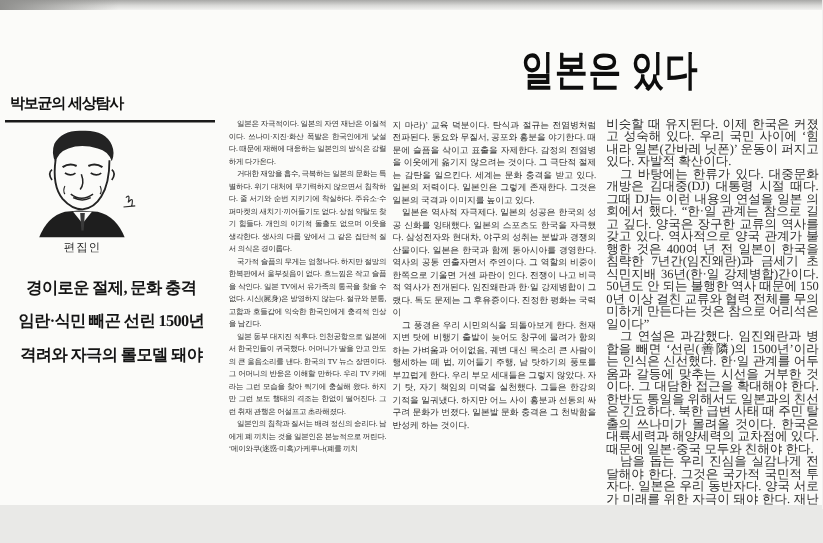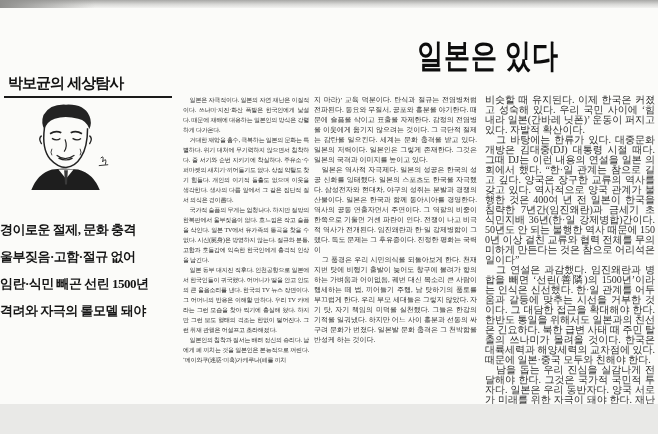--- a/index.html
+++ b/index.html
@@ -22,37 +22,37 @@
   .headline{
     position:absolute;left:318px;top:13px;width:340px;height:46px;
     text-align:center;font-weight:700;font-size:31px;color:#0d0d0d;
     letter-spacing:1px;transform:scale(.84,1.08);transform-origin:50% 0;
     white-space:nowrap;
   }
   
   .side-header{
     position:absolute;left:8px;top:74px;width:166px;height:20px;
     font-family:"Liberation Sans","DejaVu Sans",sans-serif;
-    font-weight:700;font-size:15px;letter-spacing:-1px;color:#111;
+    font-weight:700;font-size:12px;letter-spacing:-1px;color:#111;
     white-space:nowrap;
   }
   .side-rule{
     position:absolute;left:4px;top:96px;width:168px;height:2px;background:#1a1a1a;
   }
   .portrait{
     position:absolute;left:14px;top:100px;width:104px;height:90px;
   }
   .portrait-caption{
     position:absolute;left:14px;top:192px;width:104px;text-align:center;
     font-family:"Liberation Sans","DejaVu Sans",sans-serif;
     font-size:9px;color:#222;letter-spacing:1px;
   }
   .pull-quote{
     position:absolute;left:0px;top:216px;width:178px;
-    text-align:left;font-weight:700;font-size:13px;line-height:27px;
+    text-align:center;font-weight:700;font-size:13px;line-height:27px;
     letter-spacing:-0.5px;color:#151515;white-space:nowrap;
   }
   
   .col{
     position:absolute;top:95px;height:332px;overflow:hidden;
     text-align:justify;word-break:break-all;line-height:10px;color:#2c2c2c;
   }
   .col p{margin:0;padding:0;}
   .col p.indent{text-indent:1.1em;}
   #col1{left:183px;width:126px;font-size:6px;letter-spacing:-0.2px;}
@@ -87,24 +87,24 @@
 
     <path d="M40 52 q-2 4 0 7 M70 52 q2 4 0 7" fill="none" stroke="#232323" stroke-width="0.9"></path>
 
     <path d="M18 96 Q25 78 40 74 L52 73 L68 74 Q84 78 91 96 Z" fill="#1e1e1e"></path>
     <path d="M47 74 L55 84 L63 74 Z" fill="#fbfbf9"></path>
     <path d="M53 75 L57 75 L56 90 L54 90 Z" fill="#3a3a3a"></path>
 
     <path d="M92 62 q4 -4 2 4 q5 -6 3 3 M90 70 l10 -1" fill="none" stroke="#2a2a2a" stroke-width="1"></path>
   </svg>
 
+  <div class="portrait-caption">편집인</div>
 
   <div class="pull-quote">
       <div>경이로운 절제, 문화 충격</div>
-      <div>울부짖음·고함·절규 없어</div>
       <div>임란·식민 빼곤 선린 1500년</div>
       <div>격려와 자극의 롤모델 돼야</div>
     </div>
 
   <div class="col" id="col1">
       <p class="indent">일본은 자극적이다. 일본의 자연 재난은 이질적이다. 쓰나미·지진·화산 폭발은 한국인에게 낯설다. 때문에 재해에 대응하는 일본인의 방식은 강렬하게 다가온다.</p>
       <p class="indent">거대한 재앙을 흡수, 극복하는 일본의 문화는 특별하다. 위기 대처에 무기력하지 않으면서 침착하다. 줄 서기와 순번 지키기에 착실하다. 주유소·수퍼마켓의 새치기·끼어들기도 없다. 상점 약탈도 찾기 힘들다. 개인의 이기적 돌출도 없으며 이웃을 생각한다. 생사의 다름 앞에서 그 같은 집단적 질서 의식은 경이롭다.</p>
       <p class="indent">국가적 슬픔의 무게는 엄청나다. 하지만 절망의 한복판에서 울부짖음이 없다. 흐느낌은 작고 슬픔을 삭인다. 일본 TV에서 유가족의 통곡을 찾을 수 없다. 시신(屍身)은 방영하지 않는다. 절규와 분통, 고함과 호들갑에 익숙한 한국인에게 충격적 인상을 남긴다.</p>
       <p class="indent">일본 동부 대지진 직후다. 인천공항으로 일본에서 한국인들이 귀국했다. 어머니가 딸을 안고 안도의 큰 울음소리를 낸다. 한국의 TV 뉴스 장면이다. 그 어머니의 반응은 이해할 만하다. 우리 TV 카메라는 그런 모습을 찾아 찍기에 충실해 왔다. 하지만 그런 보도 행태의 격조는 한없이 떨어진다. 그런 취재 관행은 어설프고 초라해졌다.</p>
       <p class="indent">일본인의 침착과 질서는 배려 정신의 승리다. 남에게 폐 끼치는 것을 일본인은 본능적으로 꺼린다. ‘메이와쿠(迷惑·미혹)가케루나(폐를 끼치</p>

